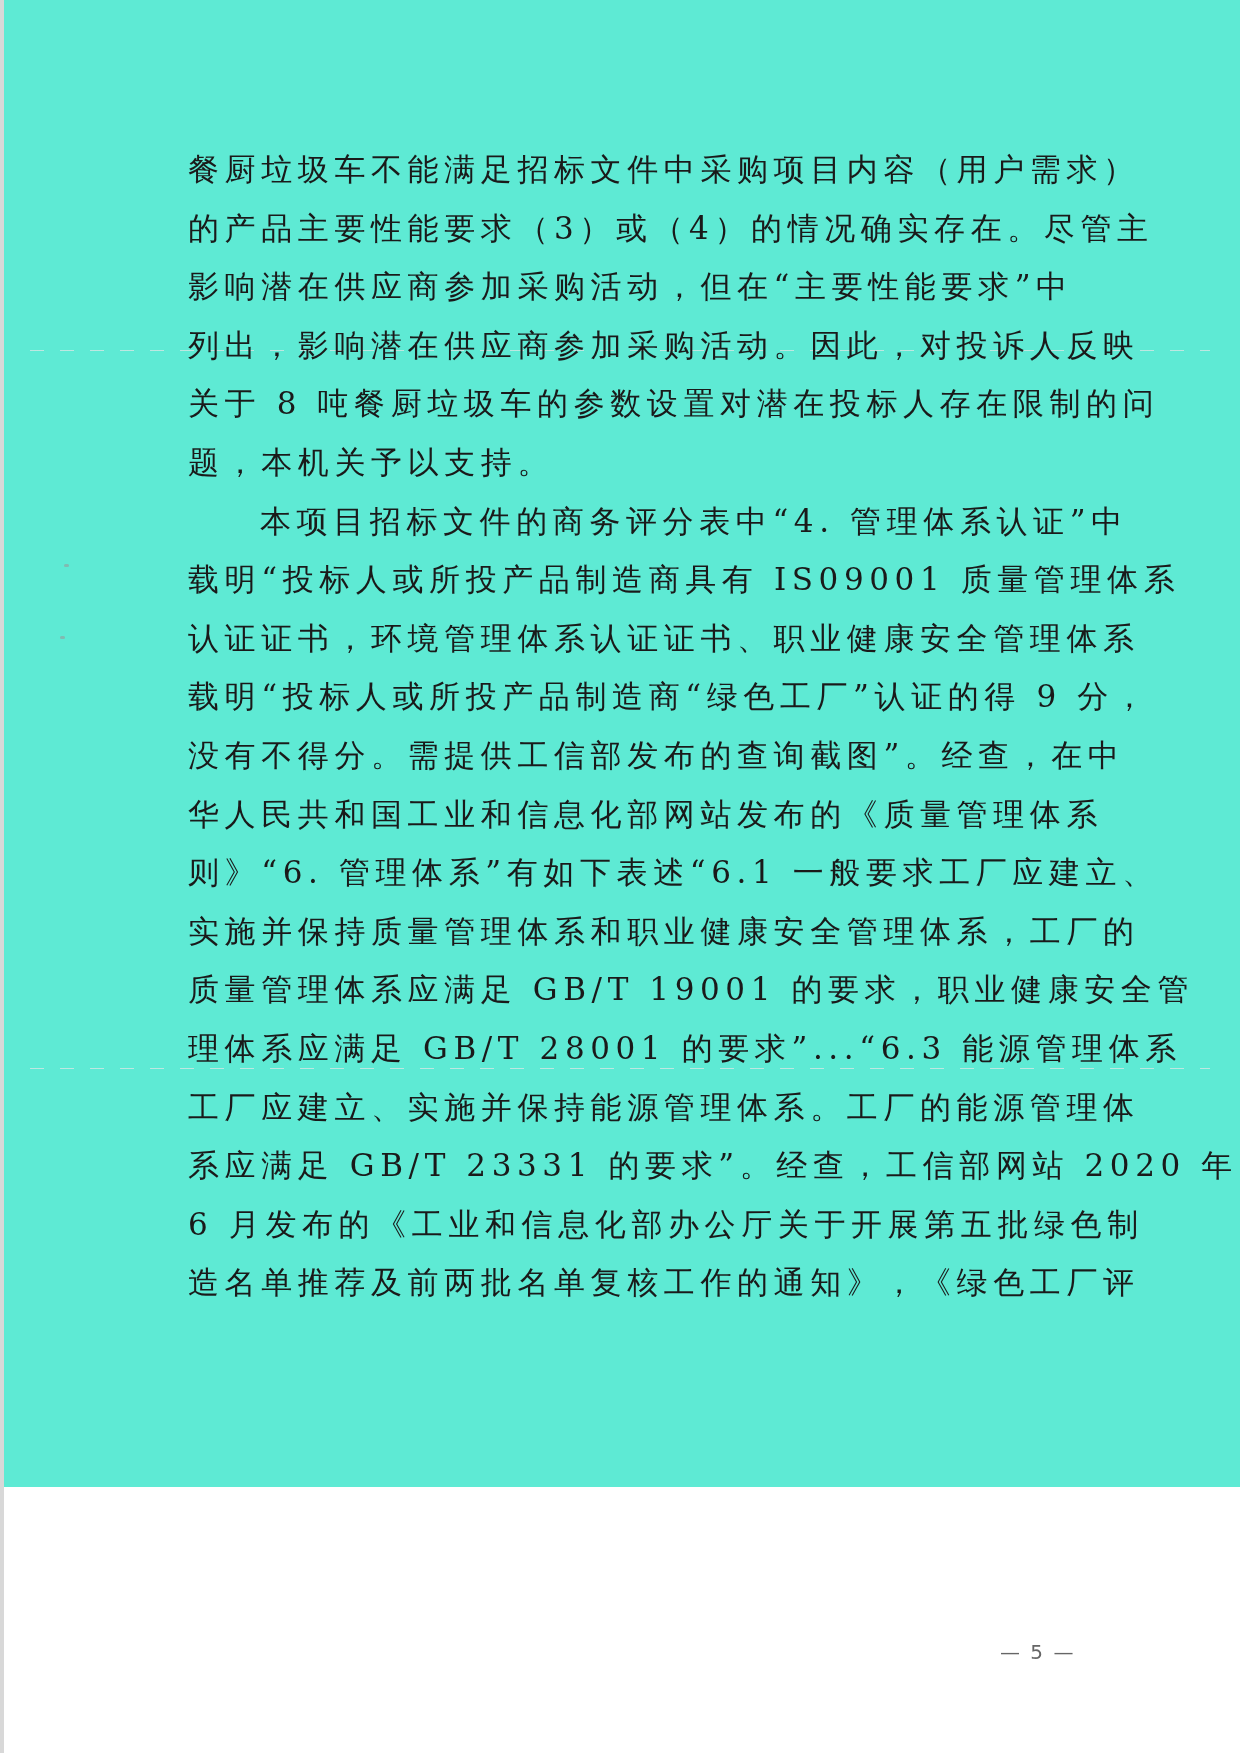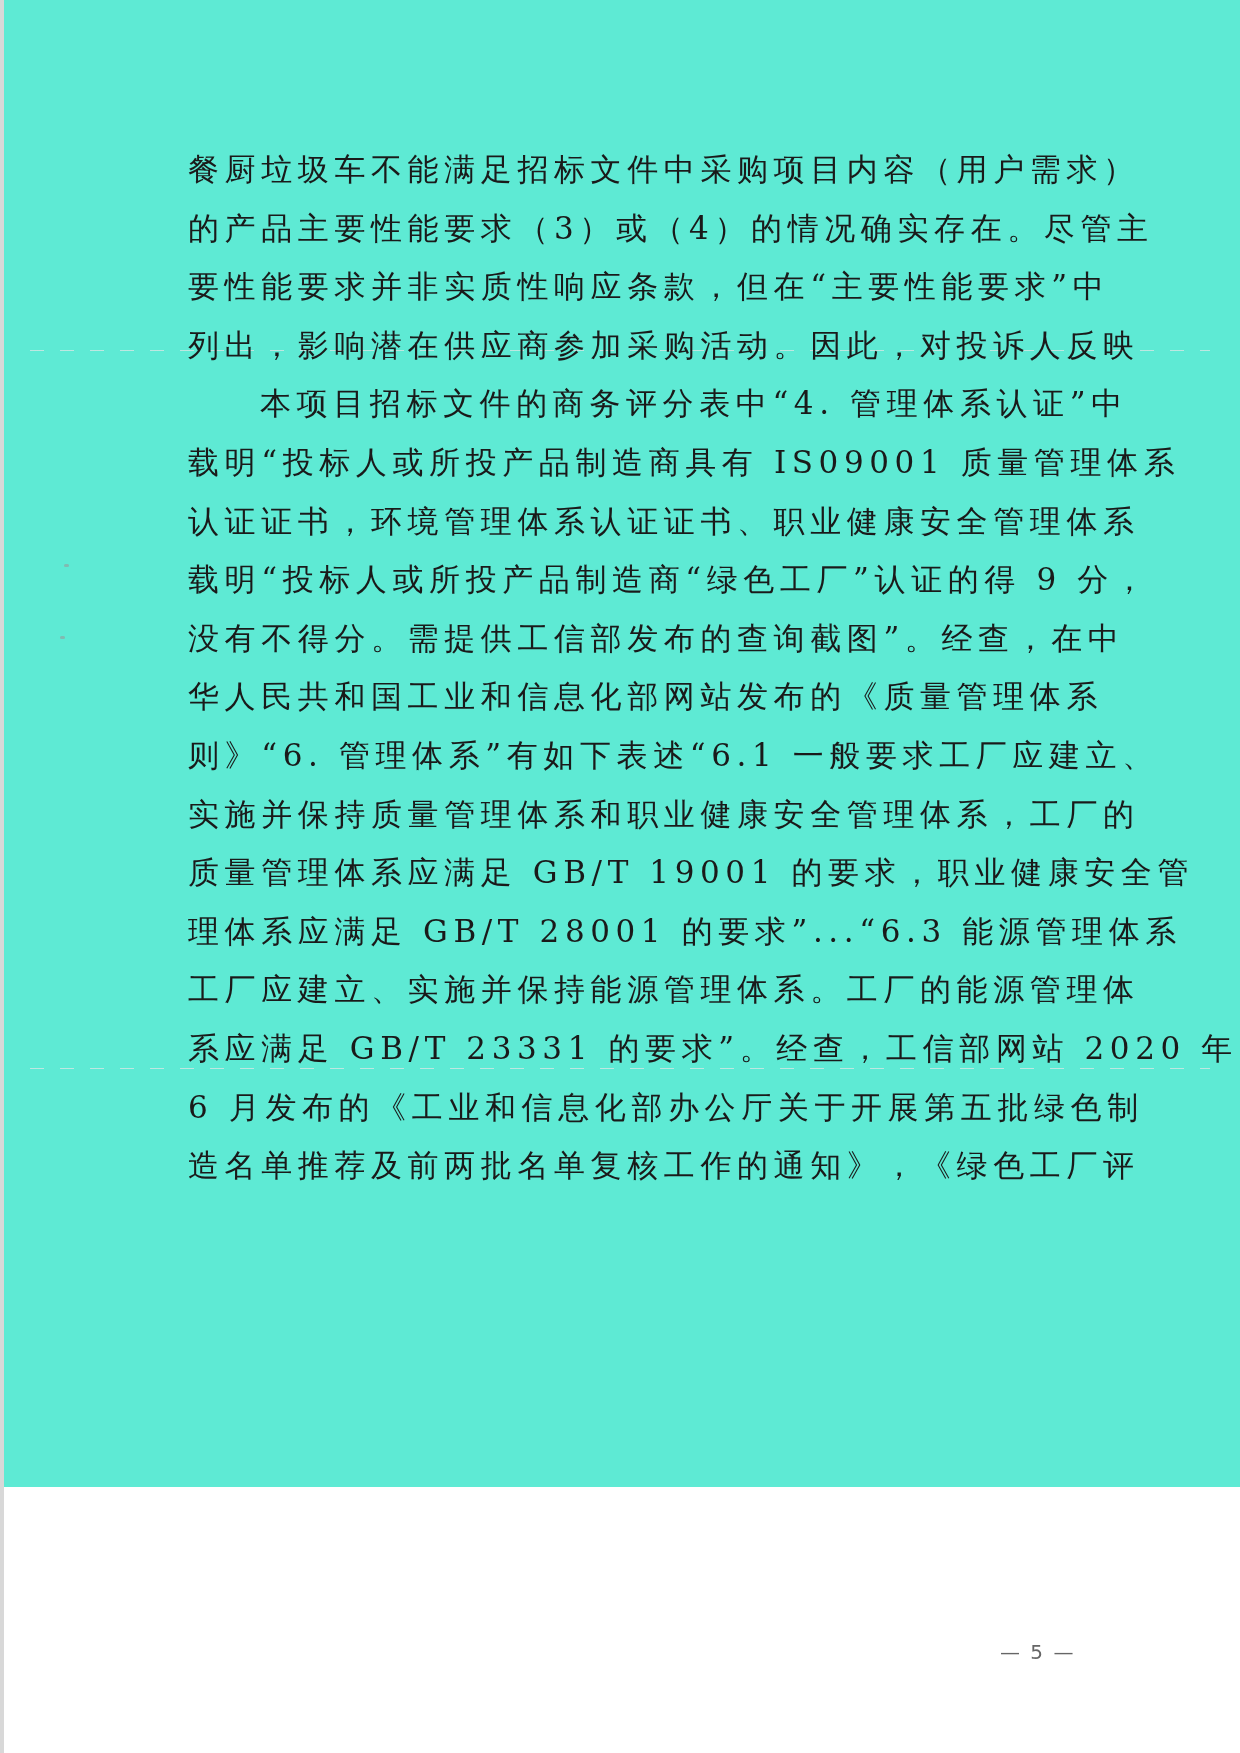--- a/index.html
+++ b/index.html
@@ -80,22 +80,24 @@
   <div class="scan-speck" style="left:64px; top:564px;"></div>
   <div class="scan-speck" style="left:60px; top:636px;"></div>
   <div class="scan-line" style="top:350px;"></div>
   <div class="scan-line" style="top:1068px;"></div>
 
   <div class="body-text">
 
     <div class="paragraph">
       <div class="line">餐厨垃圾车不能满足招标文件中采购项目内容（用户需求）</div>
       <div class="line">的产品主要性能要求（3）或（4）的情况确实存在。尽管主</div>
-      <div class="line">要性能要求并非实质性响应条款，但在“主要性能要求”中</div>
+      <div class="line">影响潜在供应商参加采购活动，但在“主要性能要求”中</div>
       <div class="line">列出，影响潜在供应商参加采购活动。因此，对投诉人反映</div>
+      <div class="line">关于 8 吨餐厨垃圾车的参数设置对潜在投标人存在限制的问</div>
+      <div class="line">题，本机关予以支持。</div>
     </div>
 
     <div class="paragraph">
       <div class="line indent">本项目招标文件的商务评分表中“4. 管理体系认证”中</div>
       <div class="line">载明“投标人或所投产品制造商具有 IS09001 质量管理体系</div>
       <div class="line">认证证书，环境管理体系认证证书、职业健康安全管理体系</div>
       <div class="line">载明“投标人或所投产品制造商“绿色工厂”认证的得 9 分，</div>
       <div class="line">没有不得分。需提供工信部发布的查询截图”。经查，在中</div>
       <div class="line">华人民共和国工业和信息化部网站发布的《质量管理体系</div>
       <div class="line">则》“6. 管理体系”有如下表述“6.1 一般要求工厂应建立、</div>

